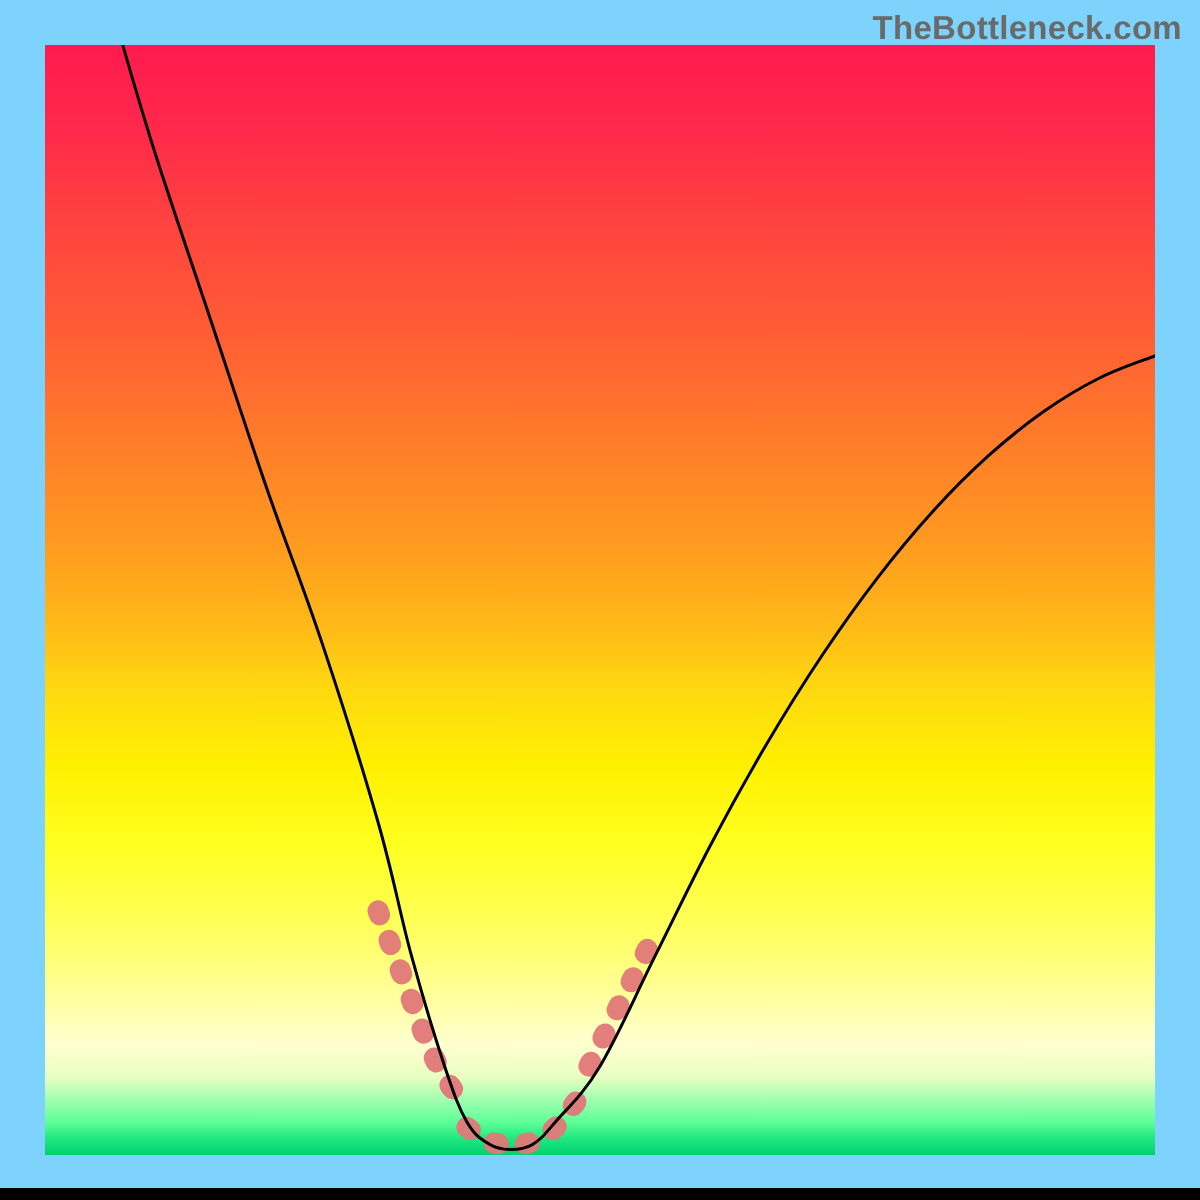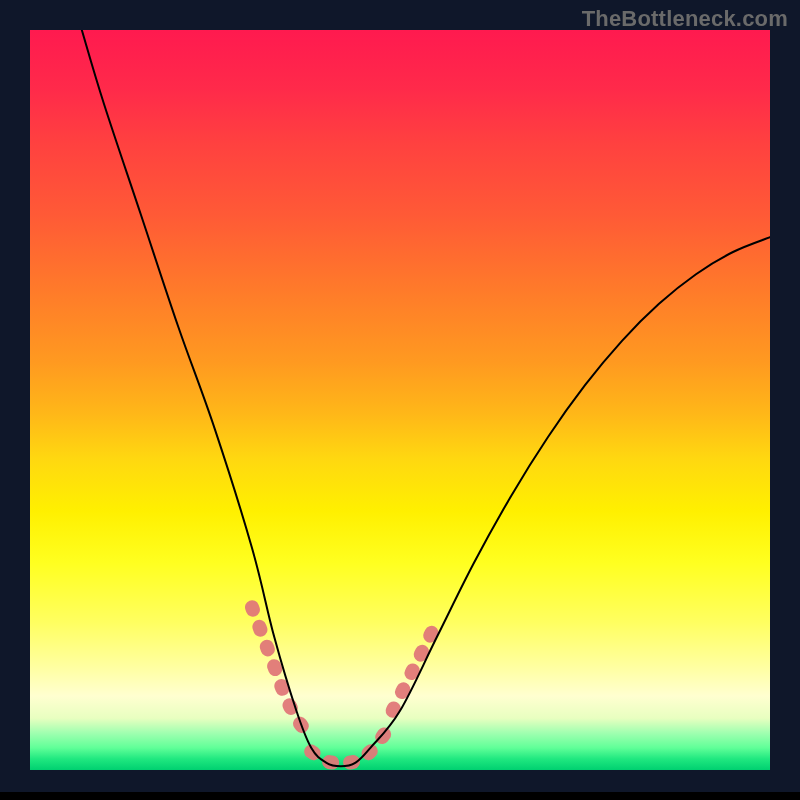--- a/index.html
+++ b/index.html
@@ -1,21 +1,21 @@
 <!DOCTYPE html>
 <html><head>
 <meta charset="utf-8">
 <style>
   * { margin: 0; padding: 0; box-sizing: border-box; }
   html, body { width: 800px; height: 800px; overflow: hidden; background: #000; }
   .container {
     position: relative;
     width: 800px;
     height: 792px;
-    background: #0f172a;
+    background: #7dd3fc;
   }
   .plot-area {
     position: absolute;
     left: 30px;
     top: 30px;
     width: 740px;
     height: 740px;
     background: linear-gradient(to bottom,
       #ff1a4f 0%,
       #ff2a4a 8%,

